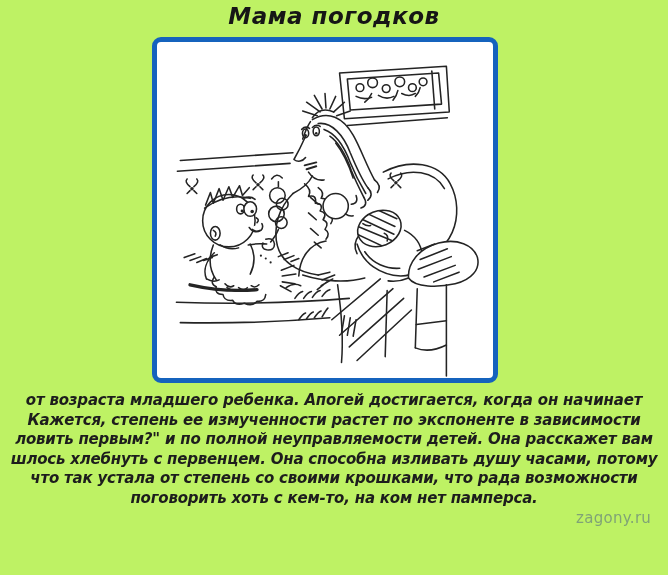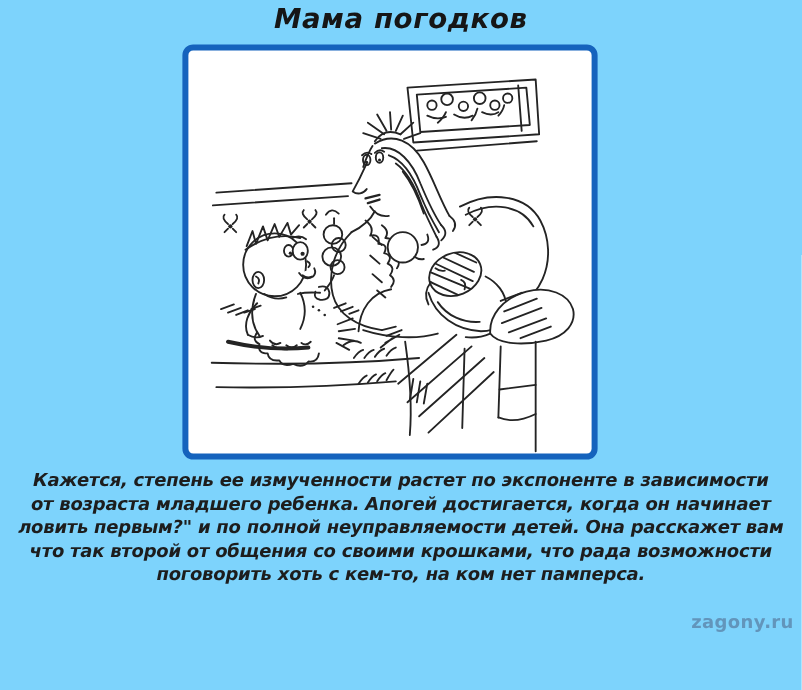--- a/index.html
+++ b/index.html
@@ -1,19 +1,19 @@
 <!DOCTYPE html>
 <html><head>
 <meta charset="utf-8">
 <style>
   html,body { margin:0; padding:0; }
   .page {
     position:relative;
     width:668px; height:575px;
-    background:#7dd3fc;
+    background:#bef264;
     font-family:"DejaVu Sans", sans-serif;
     overflow:hidden;
   }
   .title {
     position:absolute; top:3px; left:0; width:668px;
     text-align:center;
     font-size:23px; font-style:italic; font-weight:bold;
     color:#161616; letter-spacing:0.5px;
   }
   .artwork {
@@ -27,21 +27,21 @@
   .caption {
     position:absolute; top:391px; left:0; width:668px;
     text-align:center;
     font-size:15px; line-height:19.6px;
     font-style:italic; font-weight:bold;
     color:#1d1d1d;
     letter-spacing:-0.2px;
   }
   .watermark {
     position:absolute; left:576px; top:509px;
-    font-size:15px; font-weight:bold;
+    font-size:15px; font-weight:normal;
     color:rgba(77,99,133,0.55);
     letter-spacing:0.3px;
     pointer-events:none;
   }
 </style>
 </head>
 <body>
 
 <div class="page">
 
@@ -204,22 +204,23 @@
           <path d="M188 302 L243 254 M198 314 L254 264 M206 328 L262 276 M180 286 L230 244"></path>
           <path d="M193 282 l-3 18 M199 284 l-3 18 M205 286 l-3 17"></path>
           <path d="M133 253 q8 -6 15 -2"></path>
         </g>
 
       </g>
     </svg>
   </div>
 
   <div class="caption">
+    <div>от возраста младшего ребенка. Апогей достигается, когда он начинает</div>
     <div>Кажется, степень ее измученности растет по экспоненте в зависимости</div>
-    <div>от возраста младшего ребенка. Апогей достигается, когда он начинает</div>
     <div>ловить первым?" и по полной неуправляемости детей. Она расскажет вам</div>
-    <div>что так второй от общения со своими крошками, что рада возможности</div>
+    <div>шлось хлебнуть с первенцем. Она способна изливать душу часами, потому</div>
+    <div>что так устала от степень со своими крошками, что рада возможности</div>
     <div>поговорить хоть с кем-то, на ком нет памперса.</div>
   </div>
 
   <div class="watermark">zagony.ru</div>
 
 </div>
 
 </body></html>

